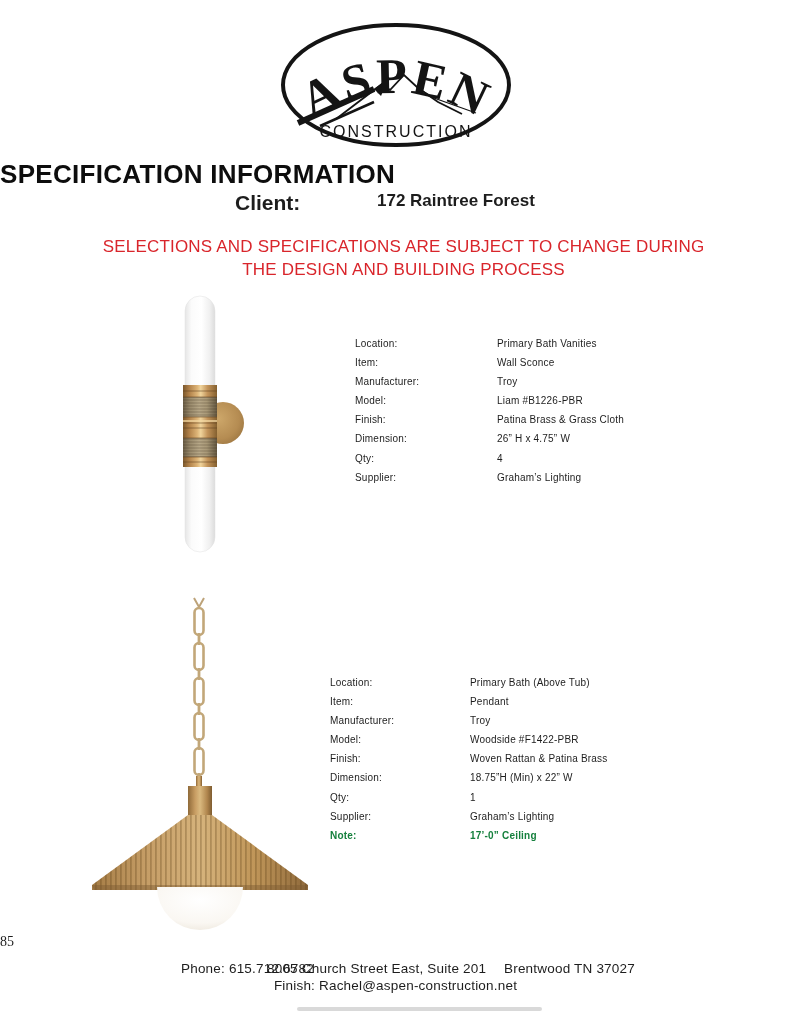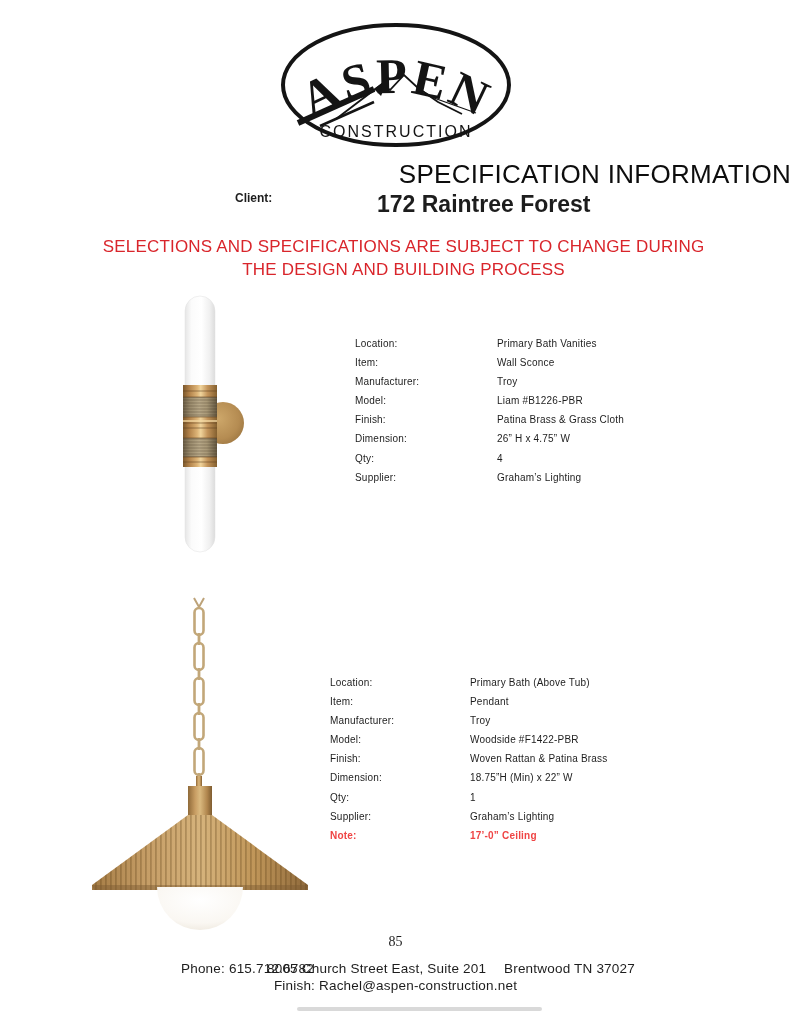--- a/index.html
+++ b/index.html
@@ -5,40 +5,40 @@
   html,body { margin:0; padding:0; background:#ffffff; }
   .page {
     position:relative; width:791px; height:1024px; margin:0 auto;
     background:#ffffff; overflow:hidden;
     font-family:"Liberation Sans", sans-serif; color:#1d1d1d;
   }
   .abs { position:absolute; }
 
   
   .doc-title {
-    left:0; top:159px; width:100%; text-align:right;
-    font-size:26px; font-weight:normal; letter-spacing:0.3px; color:#0d0d0d;
+    left:0; top:159px; width:100%; text-align:left;
+    font-size:26px; font-weight:bold; letter-spacing:0.3px; color:#0d0d0d;
   }
-  .client-label { left:235px; top:191px; font-size:12px; font-weight:bold; }
-  .client-value { left:377px; top:191px; font-size:23px; font-weight:bold; }
+  .client-label { left:235px; top:191px; font-size:21px; font-weight:bold; }
+  .client-value { left:377px; top:191px; font-size:17px; font-weight:bold; }
 
   .disclaimer {
     left:8px; top:235px; width:100%; text-align:center;
     font-size:17px; line-height:23px; letter-spacing:0.2px;
   }
 
   
   .spec { display:grid; grid-auto-rows:19.1px; font-size:10px; letter-spacing:0.2px; }
   .spec .srow { display:grid; grid-template-columns:var(--lblw) auto; }
   .spec1 { left:355px; top:338px; --lblw:142px; }
   .spec2 { left:330px; top:677px; --lblw:140px; }
   .srow.note { font-weight:bold; }
 
   
-  .page-number { left:0; top:934px; width:100%; text-align:center;
+  .page-number { left:0; top:934px; width:100%; text-align:left;
     font-family:"Liberation Serif", serif; font-size:14px; }
   .footer-line { font-size:13.5px; letter-spacing:0.2px; top:961px; }
   .f-phone   { left:144px;margin-left:37px; }
   .f-address { left:267px; }
   .f-city    { left:504px; }
   .footer-email { left:0; top:978px; width:100%; text-align:center;
     font-size:13.5px; letter-spacing:0.2px; }
   .footer-divider { left:297px; top:1007px; width:245px; height:4px;
     background:#d2d2d2; border-radius:2px; opacity:0.85; }
 </style>
@@ -255,21 +255,21 @@
         <span>18.75”H (Min) x 22” W</span>
       </div>
     <div class="srow">
         <span>Qty:</span>
         <span>1</span>
       </div>
     <div class="srow">
         <span>Supplier:</span>
         <span>Graham’s Lighting</span>
       </div>
-    <div class="srow note" style="color:#ef4444;">
+    <div class="srow note" style="color:#15803d;">
         <span>Note:</span>
         <span>17’-0” Ceiling</span>
       </div>
   </div>
 
   <div class="abs page-number">85</div>
   <span class="abs footer-line f-phone">Phone: 615.712.6782</span>
   <span class="abs footer-line f-address">8005 Church Street East, Suite 201</span>
   <span class="abs footer-line f-city">Brentwood TN 37027</span>
   <div class="abs footer-email">Finish: Rachel@aspen-construction.net</div>

